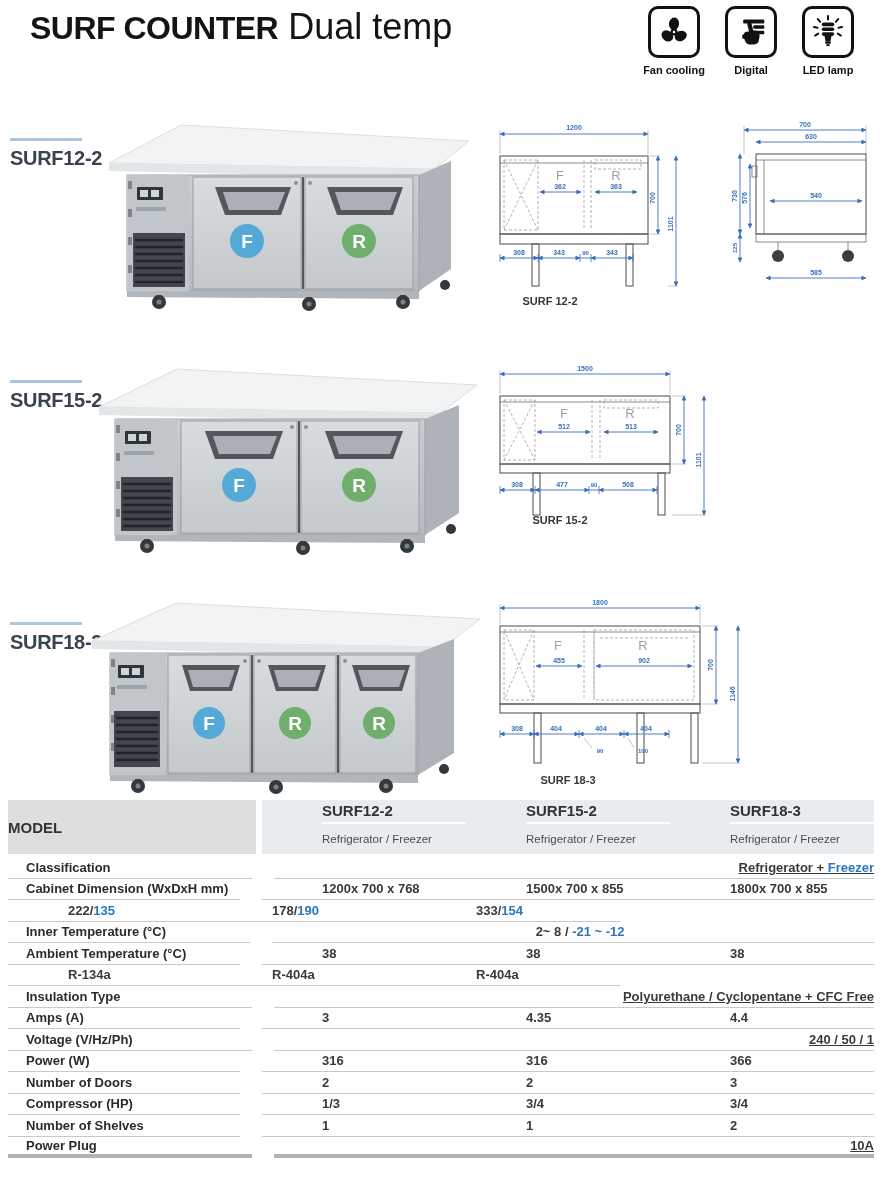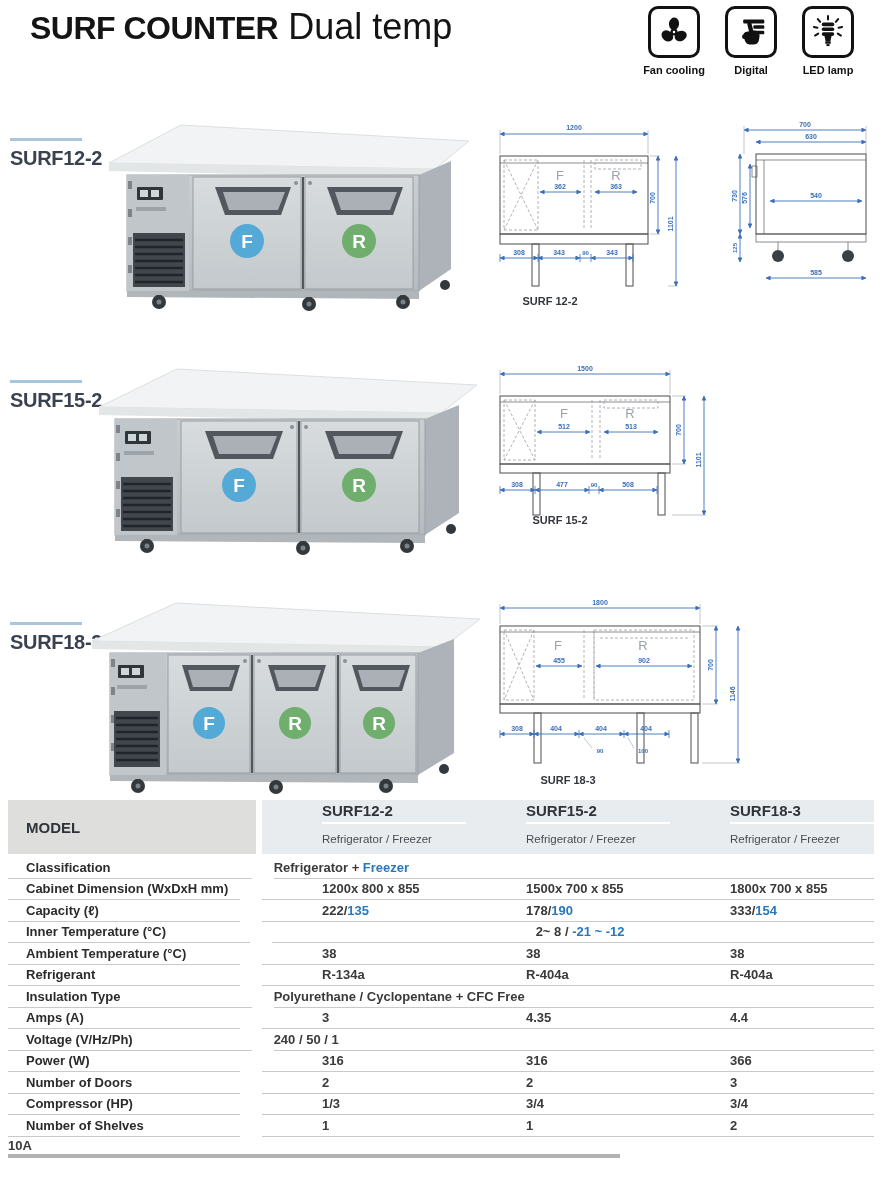--- a/index.html
+++ b/index.html
@@ -35,33 +35,33 @@
   text.flab{fill:#9ba2a9;font:400 13px "Liberation Sans",sans-serif;text-anchor:middle;}
   text.dlabel{fill:#33373c;font:700 11px "Liberation Sans",sans-serif;text-anchor:middle;}
 
   
   text.badge{fill:#fff;font:700 19px "Liberation Sans",sans-serif;text-anchor:middle;}
 
   
   .spec{position:absolute;left:8px;top:800px;width:866px;font-size:13px;}
   .thead{display:flex;gap:6px;margin-bottom:3px;}
   .mh{width:248px;background:#dedfdd;display:flex;align-items:center;
-      padding-left:18px;box-sizing:border-box;font-size:15px;font-weight:700;color:#2f343a;height:54px;text-align:center;}
+      box-sizing:border-box;font-size:15px;font-weight:700;color:#2f343a;height:54px;text-align:center;}
   .vh{width:612px;display:flex;background:#e8ecef;height:54px;}
   .vcol{width:204px;box-sizing:border-box;padding-left:60px;display:flex;flex-direction:column;}
   .vmodel{font-size:15px;font-weight:700;color:#2f343a;height:29px;display:flex;align-items:center;
           border-bottom:2px solid #fff;}
   .vsub{font-size:11.5px;color:#464c52;height:41px;display:flex;align-items:center;}
   .trow{display:flex;gap:22px;height:21.5px;}
   .tl{width:248px;box-sizing:border-box;padding-left:18px;display:flex;align-items:center;
       font-weight:700;color:#2b2b2b;border-bottom:1px solid #c9c9c9;}
   .tv{width:612px;box-sizing:border-box;display:flex;align-items:center;border-bottom:1px solid #c9c9c9;
       color:#3a3a3a;font-weight:600;}
   .tc{width:204px;box-sizing:border-box;padding-left:60px;}
-  .tv.center{justify-content:flex-start;}
+  .tv.center{justify-content:flex-end;text-decoration:underline;}
   .tv.col2{padding-left:264px;}
   .blu{color:#2878bd;}
   .trow.last .tl,.trow.last .tv{border-bottom:4px solid #b2b2b2;}
 </style>
 </head>
 <body>
 
 <svg width="0" height="0" style="position:absolute">
   <defs>
     <marker id="arr" viewBox="0 0 6 6" refX="5.5" refY="3" markerWidth="5.5" markerHeight="5.5" orient="auto-start-reverse">
@@ -554,27 +554,26 @@
 
   <div class="trow">
     <div class="tl">Classification</div>
     <div class="tv center">
         <div><span>Refrigerator + </span><span class="blu">Freezer</span></div>
       </div>
   </div>
   <div class="trow">
     <div class="tl">Cabinet Dimension (WxDxH mm)</div>
     <div class="tv">
-      <div class="tc"><span>1200x 800 x 855</span></div>
+      <div class="tc"><span>1200x 700 x 768</span></div>
       <div class="tc"><span>1500x 700 x 855</span></div>
       <div class="tc"><span>1800x 700 x 855</span></div>
     </div>
   </div>
   <div class="trow">
-    <div class="tl">Capacity (ℓ)</div>
     <div class="tv">
       <div class="tc"><span>222/</span><span class="blu">135</span></div>
       <div class="tc"><span>178/</span><span class="blu">190</span></div>
       <div class="tc"><span>333/</span><span class="blu">154</span></div>
     </div>
   </div>
   <div class="trow">
     <div class="tl">Inner Temperature (°C)</div>
     <div class="tv col2">
         <div><span>2~ 8 / </span><span class="blu">-21 ~ -12</span></div>
@@ -582,21 +581,20 @@
   </div>
   <div class="trow">
     <div class="tl">Ambient Temperature (°C)</div>
     <div class="tv">
       <div class="tc"><span>38</span></div>
       <div class="tc"><span>38</span></div>
       <div class="tc"><span>38</span></div>
     </div>
   </div>
   <div class="trow">
-    <div class="tl">Refrigerant</div>
     <div class="tv">
       <div class="tc"><span>R-134a</span></div>
       <div class="tc"><span>R-404a</span></div>
       <div class="tc"><span>R-404a</span></div>
     </div>
   </div>
   <div class="trow">
     <div class="tl">Insulation Type</div>
     <div class="tv center">
         <div><span>Polyurethane / Cyclopentane + CFC Free</span></div>
@@ -642,17 +640,18 @@
   </div>
   <div class="trow">
     <div class="tl">Number of Shelves</div>
     <div class="tv">
       <div class="tc"><span>1</span></div>
       <div class="tc"><span>1</span></div>
       <div class="tc"><span>2</span></div>
     </div>
   </div>
   <div class="trow last">
+    <div class="tl">Power Plug</div>
     <div class="tv center">
         <div><span>10A</span></div>
       </div>
   </div>
 </div>
 
 </body></html>

